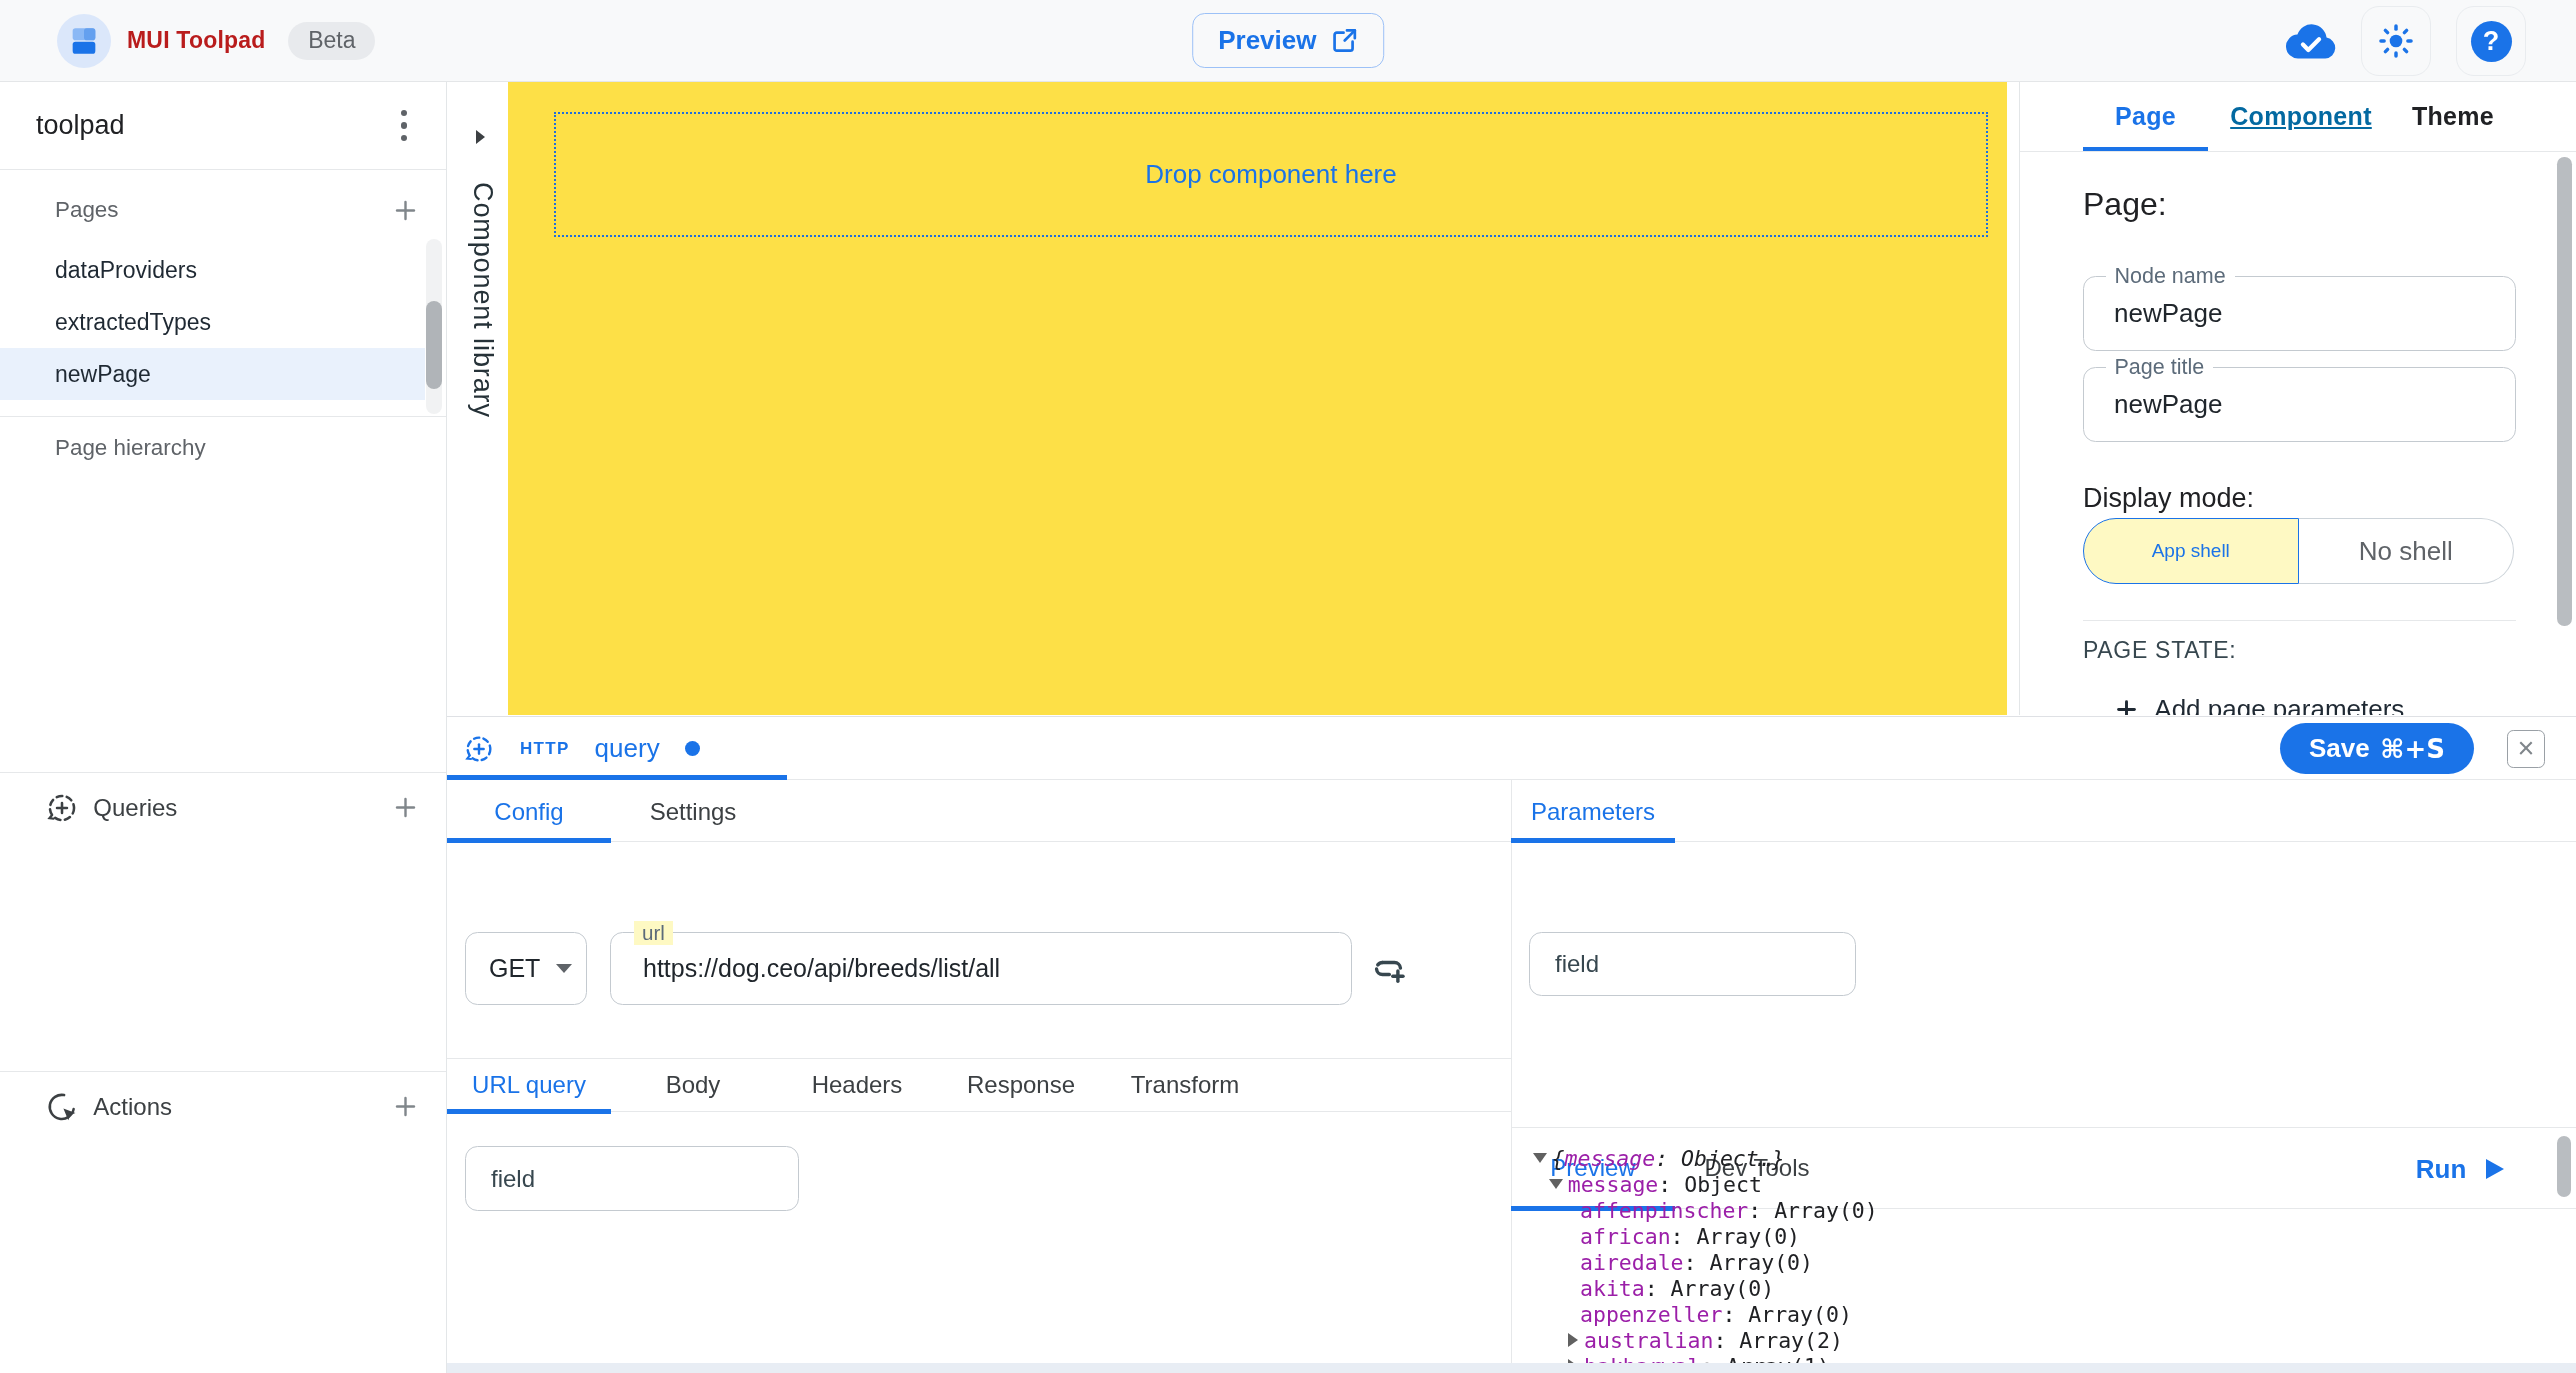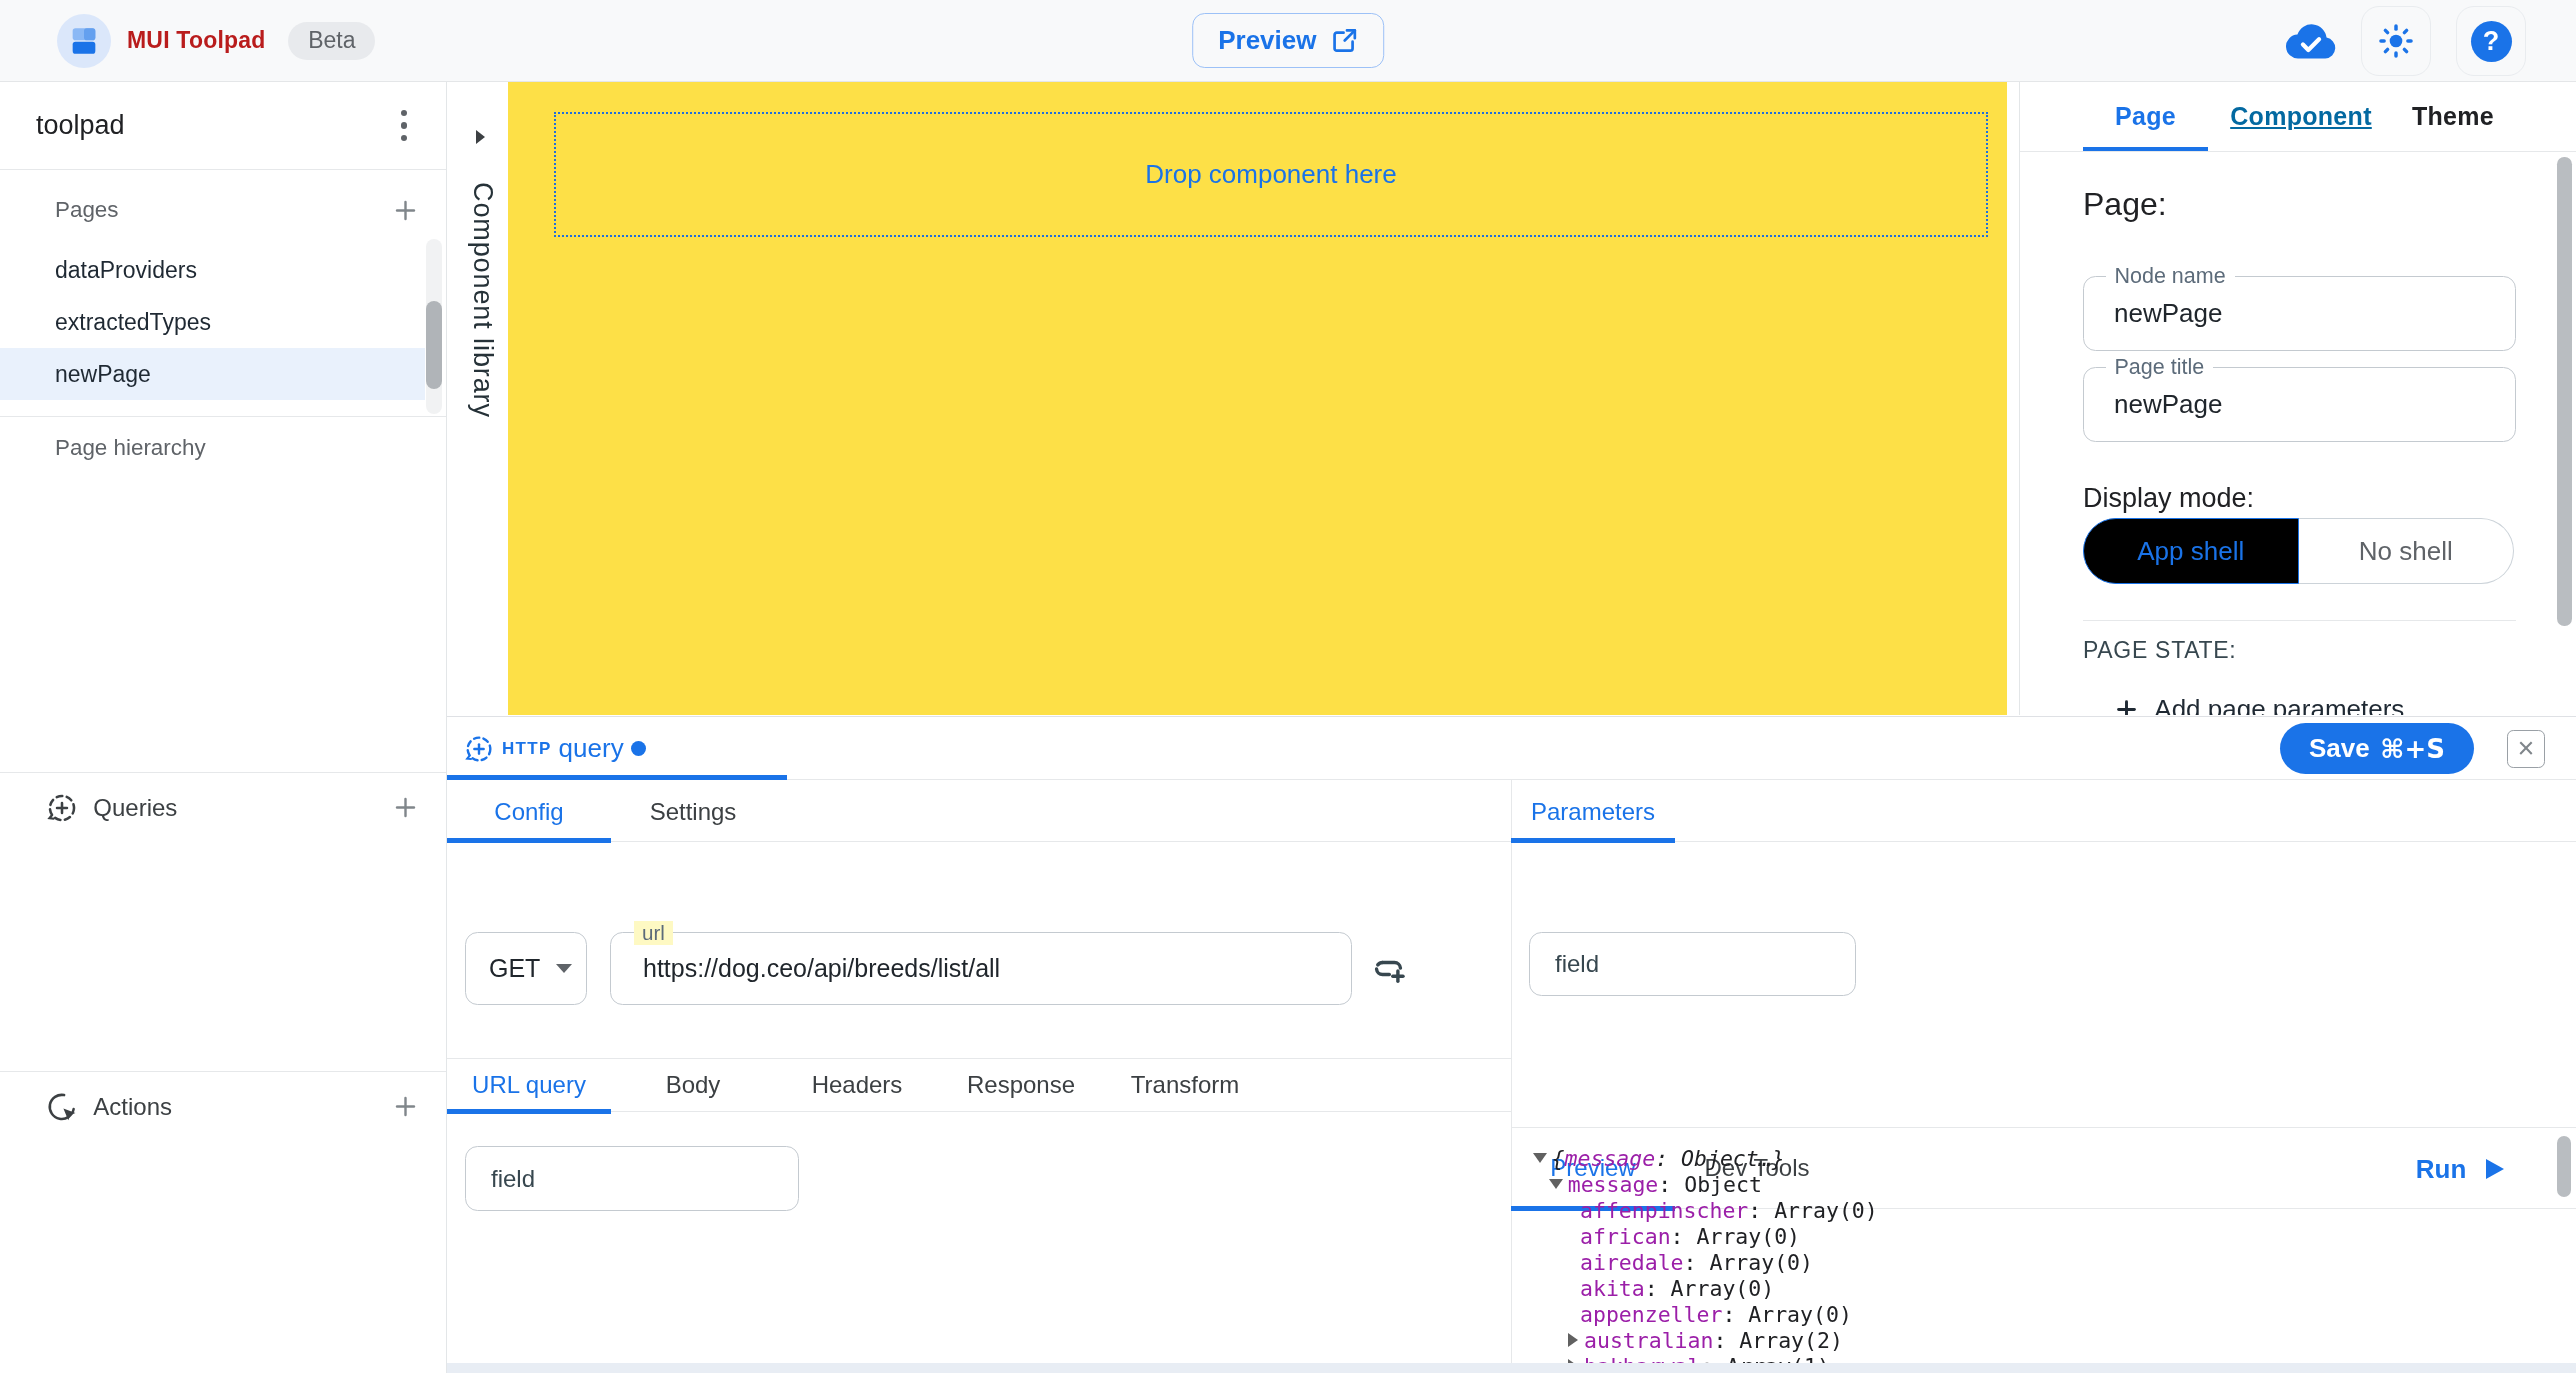--- a/index.html
+++ b/index.html
@@ -50,31 +50,31 @@
   .insp-tab.active { color:#1a73e8; }
   .insp-tab.disabled { color:#0369a1;text-decoration:underline; }
   .insp-tab.normal { color:#202124; }
   .insp-underline { position:absolute; left:63px; bottom:0; width:125px; height:4.5px; background:#1a73e8; }
   .insp-heading { position:absolute; left:63px; top:104px; font-size:32px; font-weight:500; color:#202124; }
   .mui-field { position:absolute; left:63px; width:433px; height:75px; border:1.8px solid #c4cad0; border-radius:12.5px; }
   .mui-field .flabel { position:absolute; top:-13.4px; left:21.5px; background:#fff; padding:0 9px; font-size:21.5px; color:#5c6b7a; }
   .mui-field .fvalue { position:absolute; left:30px; top:0; height:100%; display:flex; align-items:center; font-size:26px; color:#20262c; }
   .display-label { position:absolute; left:63px; top:401px; font-size:27px; color:#202124; }
   .toggle-group { position:absolute; left:63px; top:436px; width:431px; height:66px; display:flex; }
-  .tg-left { width:216px; height:100%; background:#000000; border:1.8px solid #1a73e8; border-radius:33px 0 0 33px; color:#1a73e8; font-size:26px; font-weight:500; display:flex; align-items:center; justify-content:center; cursor:pointer; }
+  .tg-left { width:216px; height:100%; background:#fef9c3; border:1.8px solid #1a73e8; border-radius:33px 0 0 33px; color:#1a73e8; font-size:19px; font-weight:500; display:flex; align-items:center; justify-content:center; cursor:pointer; }
   .tg-right { width:216px; height:100%; background:#fff; border:1.8px solid #ccd3d9; border-left:none; border-radius:0 33px 33px 0; color:#5f6368; font-size:26px; display:flex; align-items:center; justify-content:center; cursor:pointer; }
   .insp-divider { position:absolute; left:63px; top:538px; width:433px; height:0.9px; background:#e6e8ea; }
   .page-state { position:absolute; left:63px; top:555px; font-size:23px; color:#37474f; letter-spacing:0.7px; }
   .add-params { position:absolute; left:93px; top:612px; display:flex; align-items:center; gap:14.3px; font-size:26px; font-weight:400; color:#1f2933; cursor:pointer; }
   .insp-scroll { position:absolute; right:4.5px; top:75px; width:14.3px; height:469px; background:#b9bdc1; border-radius:7.2px; }
 
   
   #query-panel { position:absolute; left:447px; top:716px; width:2129px; bottom:0; background:#fff; border-top:0.9px solid #dfe1e5; z-index:10; overflow:hidden; }
   .qp-topbar { position:absolute; left:0; top:0; width:100%; height:63px; border-bottom:0.9px solid #e6e8ea; }
-  .qp-tab { position:absolute; left:0; top:0; height:63px; display:flex; align-items:center; gap:7px; padding:0 27px 0 16px; cursor:pointer; }
+  .qp-tab { position:absolute; left:0; top:0; height:63px; display:flex; align-items:center; gap:25px; padding:0 27px 0 16px; cursor:pointer; }
   .qp-tab .http { font-size:17px; font-weight:bold; color:#1a73e8; letter-spacing:1.3px; }
   .qp-tab .qname { font-size:26px; color:#1a73e8; }
   .qp-dot { width:15px; height:15px; border-radius:50%; background:#1a73e8; }
   .qp-tab-underline { position:absolute; left:0; top:58px; width:340px; height:4.5px; background:#1a73e8; }
   .save-btn { position:absolute; right:102px; top:6.3px; height:51px; padding:0 29px; border-radius:26px; background:#1a73e8; border:none; color:#fff; font-size:26px; font-weight:bold; display:flex; align-items:center; gap:10.7px; cursor:pointer; }
   .save-shortcut { font-family:"DejaVu Sans", sans-serif; font-weight:bold; }
   .close-btn { position:absolute; right:31px; top:12.5px; width:38px; height:38px; border:1.8px solid #9aa0a6; border-radius:6.3px; color:#80868b; font-size:29px; line-height:1; display:flex; align-items:center; justify-content:center; cursor:pointer; }
   .qp-cols-divider { position:absolute; left:1064px; top:63px; bottom:10.7px; width:0.9px; background:#e6e8ea; }
   .subtab-border { position:absolute; left:0; top:124px; width:100%; height:0.9px; background:#e6e8ea; }
 

